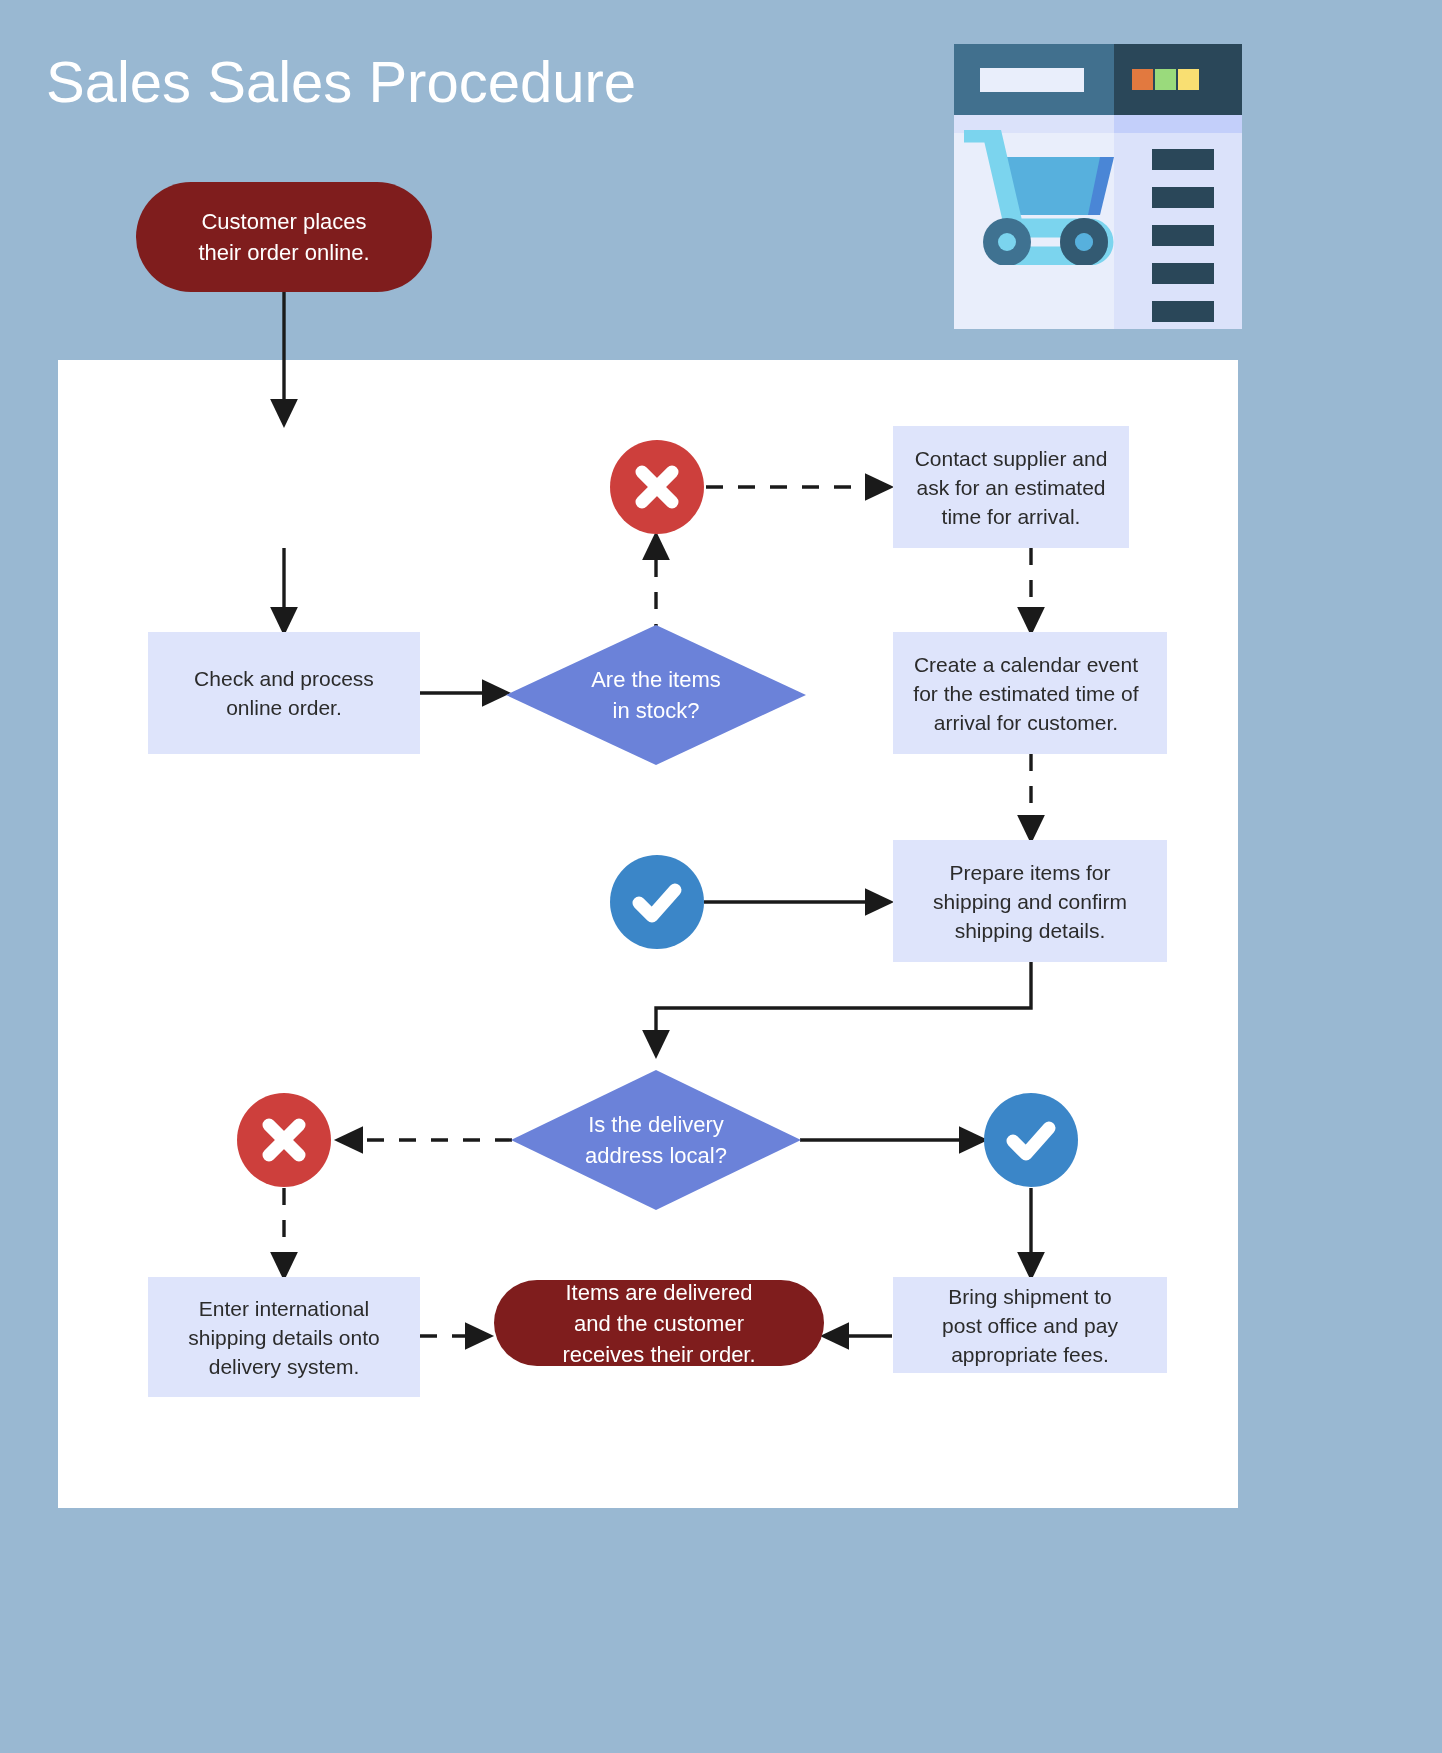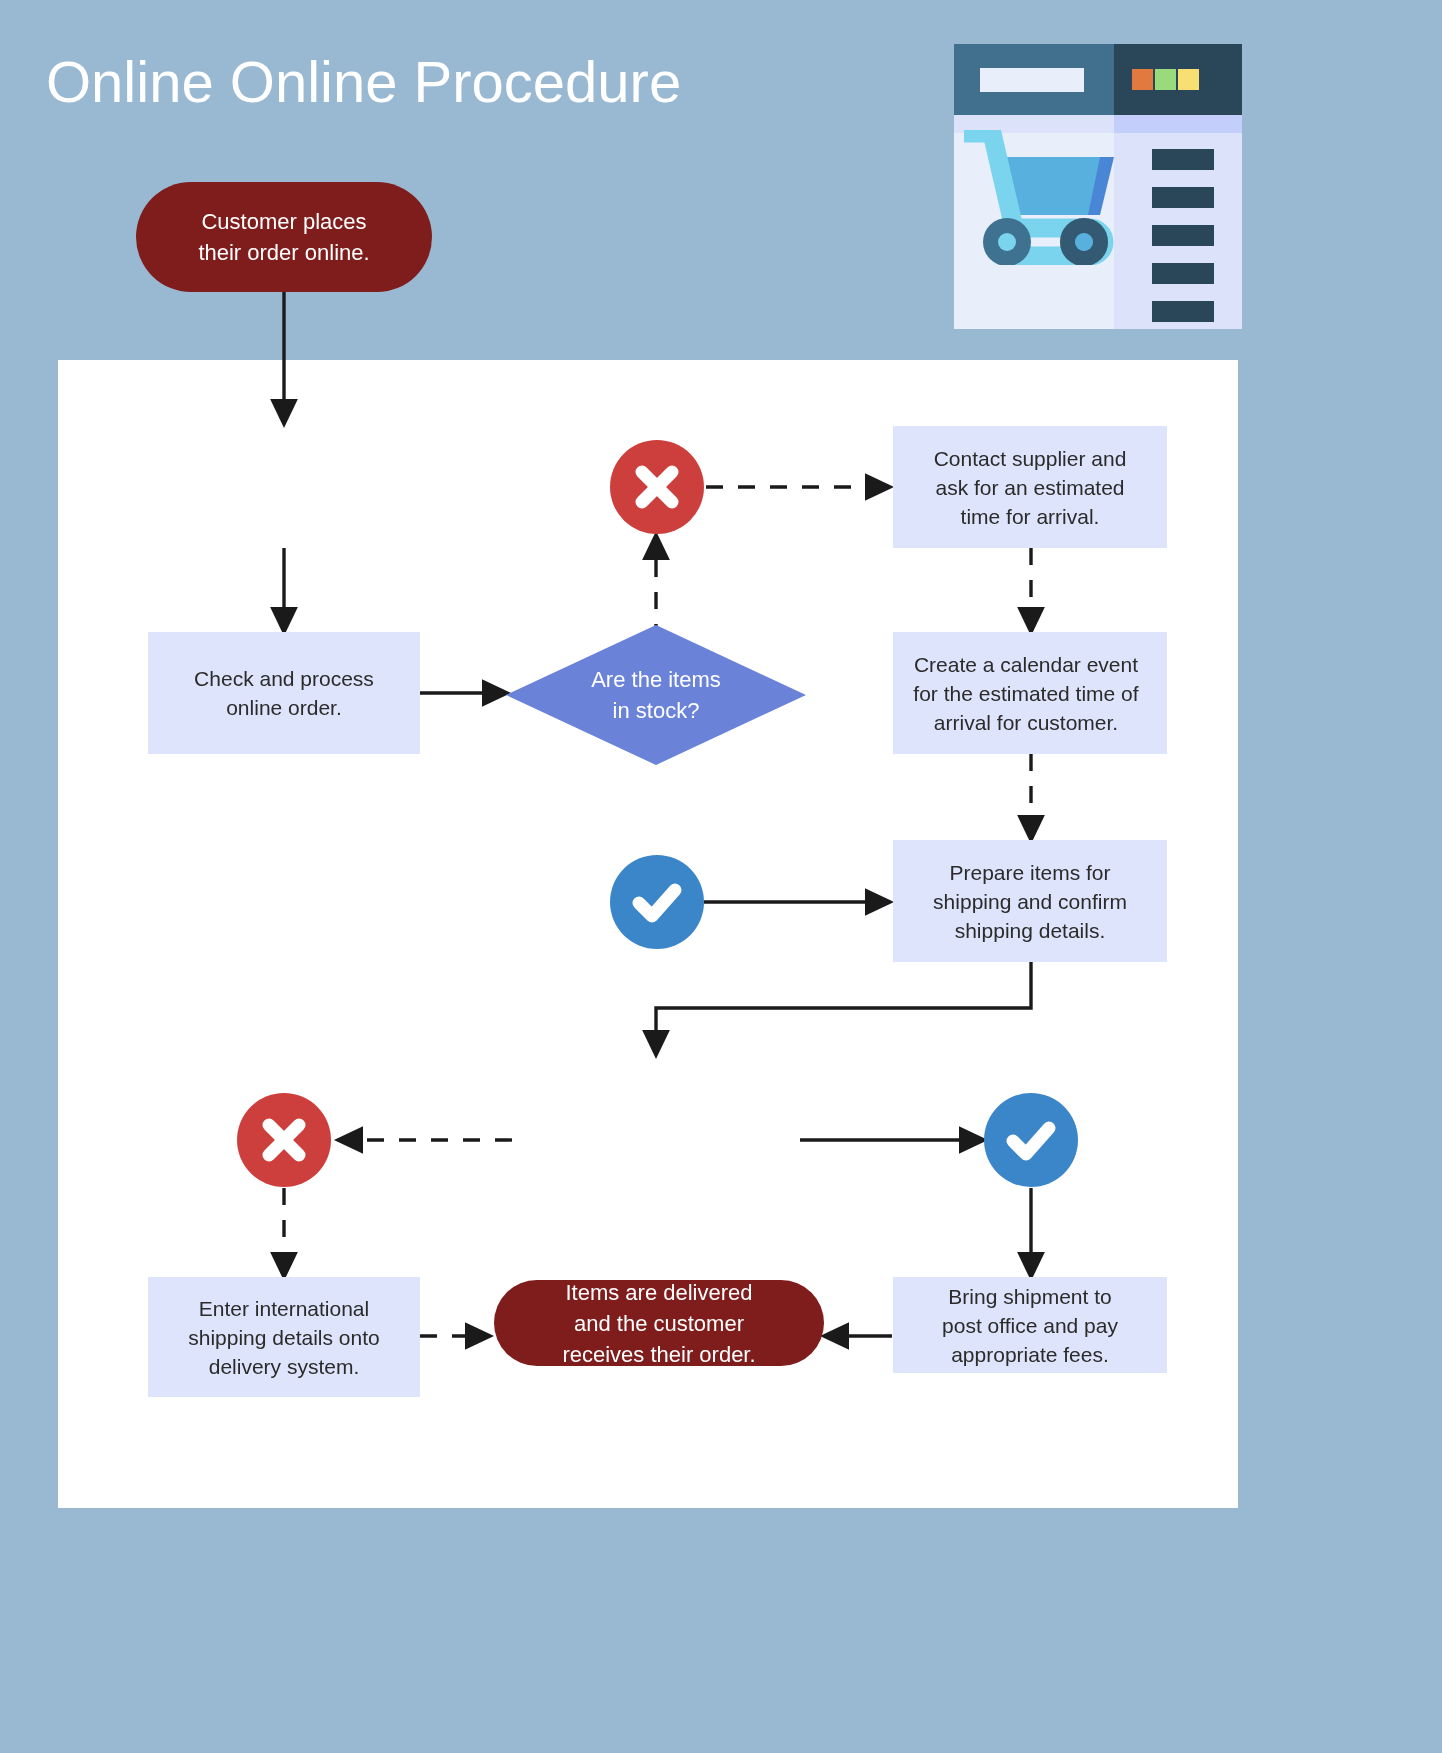--- a/index.html
+++ b/index.html
@@ -170,21 +170,21 @@
     justify-content: center;
   }
   .badge.no  { background: #cd3f3c; }
   .badge.yes { background: #3b86c8; }
 </style>
 </head>
 <body>
 
 <div id="root">
 
-  <div class="title">Online Online Procedure</div>
+  <div class="title">Sales Sales Procedure</div>
 
   <div class="icon-wrap">
     <div class="icon-body"></div>
     <div class="icon-header-l"></div>
     <div class="icon-header-r"></div>
     <div class="icon-urlbar"></div>
     <div class="icon-dot d1"></div>
     <div class="icon-dot d2"></div>
     <div class="icon-dot d3"></div>
     <div class="icon-subbar-l"></div>
@@ -266,21 +266,21 @@
 
   <div class="node term" style="left:136px; top:182px; width:296px; height:110px;">
     <span>Customer places<br>their order online.</span>
   </div>
 
 
   <div class="node proc" style="left:148px; top:632px; width:272px; height:122px;">
     <span>Check and process<br>online order.</span>
   </div>
 
-  <div class="node proc" style="left:893px; top:426px; width:274px; height:122px;">
+  <div class="node proc" style="left:893px; top:426px; width:236px; height:122px;">
     <span>Contact supplier and<br>ask for an estimated<br>time for arrival.</span>
   </div>
 
   <div class="node proc" style="left:893px; top:632px; width:274px; height:122px;padding-left:6px;">
     <span>Create a calendar event<br>for the estimated time of<br>arrival for customer.</span>
   </div>
 
   <div class="node proc" style="left:893px; top:840px; width:274px; height:122px;">
     <span>Prepare items for<br>shipping and confirm<br>shipping details.</span>
   </div>
@@ -293,20 +293,26 @@
     <span>Bring shipment to<br>post office and pay<br>appropriate fees.</span>
   </div>
 
   <div class="diamond-wrap" style="left:506px; top:625px; width:300px; height:140px;">
     <svg class="diamond-shape" viewBox="0 0 300 140" preserveAspectRatio="none">
       <polygon points="150,0 300,70 150,140 0,70" fill="#6b82d9"></polygon>
     </svg>
     <div class="diamond-label">Are the items<br>in stock?</div>
   </div>
 
+  <div class="diamond-wrap" style="left:511px; top:1070px; width:290px; height:140px;">
+    <svg class="diamond-shape" viewBox="0 0 290 140" preserveAspectRatio="none">
+      <polygon points="145,0 290,70 145,140 0,70" fill="#6b82d9"></polygon>
+    </svg>
+    <div class="diamond-label">Is the delivery<br>address local?</div>
+  </div>
 
   <div class="node term" style="left:494px; top:1280px; width:330px; height:86px;">
     <span>Items are delivered<br>and the customer<br>receives their order.</span>
   </div>
 
   <div class="badge no" style="left:610px; top:440px; width:94px; height:94px;">
     <svg width="52" height="52" viewBox="0 0 52 52">
       <g stroke="#ffffff" stroke-width="13" stroke-linecap="round">
         <line x1="11" y1="11" x2="41" y2="41"></line>
         <line x1="41" y1="11" x2="11" y2="41"></line>

